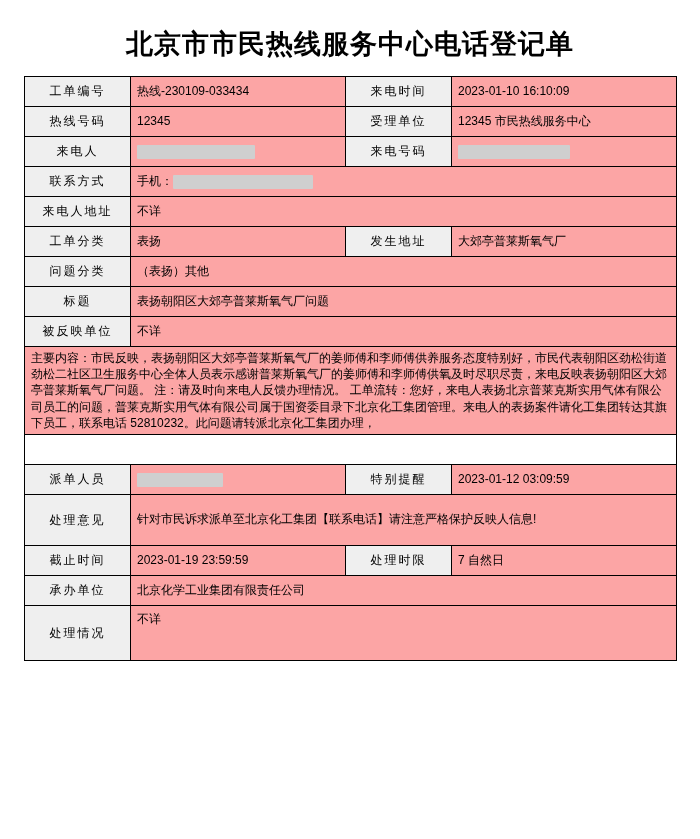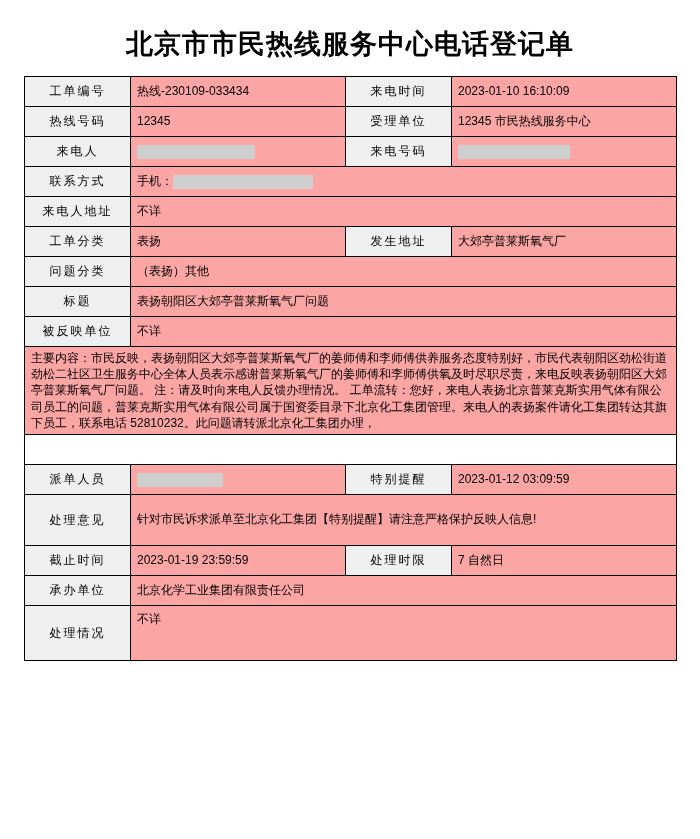--- a/index.html
+++ b/index.html
@@ -168,21 +168,21 @@
         <td class="label">派单人员</td>
         <td class="value">
           <span class="redacted w4"></span>
         </td>
         <td class="label">特别提醒</td>
         <td class="value">2023-01-12 03:09:59</td>
       </tr>
 
       <tr>
         <td class="label">处理意见</td>
-        <td class="value" colspan="3" style="height:44px; line-height:1.6;">针对市民诉求派单至北京化工集团【特别提醒】请注意严格保护反映人信息!</td>
+        <td class="value" colspan="3" style="height:44px; line-height:1.6;">针对市民诉求派单至北京化工集团【联系电话】请注意严格保护反映人信息!</td>
       </tr>
 
       <tr>
         <td class="label">截止时间</td>
         <td class="value">2023-01-19 23:59:59</td>
         <td class="label">处理时限</td>
         <td class="value">7 自然日</td>
       </tr>
 
       <tr>

